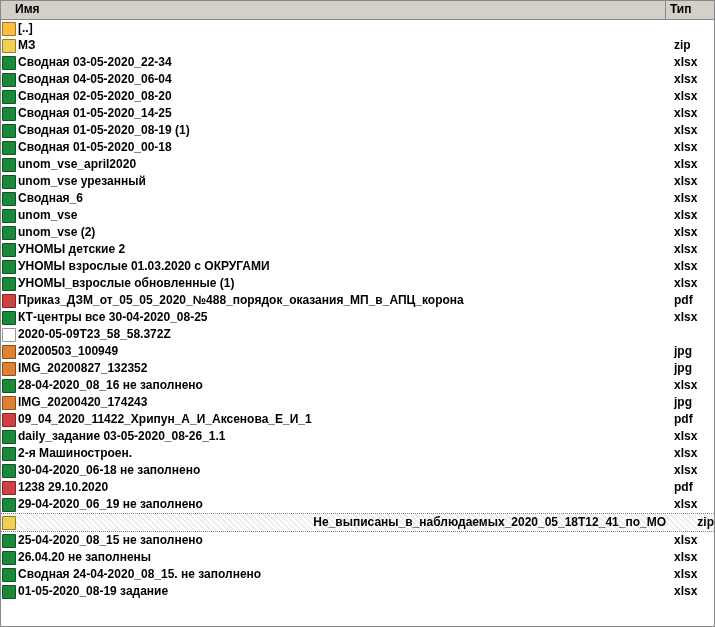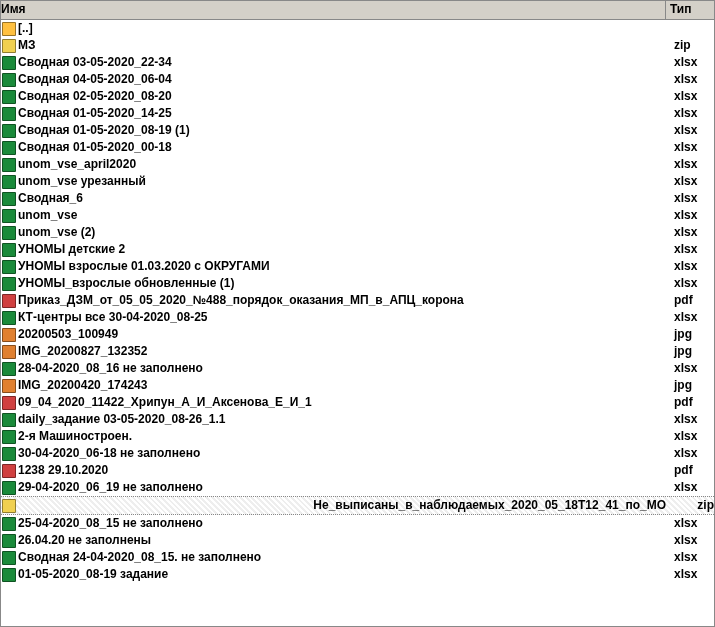--- a/index.html
+++ b/index.html
@@ -1,18 +1,18 @@
 <!DOCTYPE html>
 <html><head>
 <meta charset="utf-8">
 <style>
   html,body{margin:0;padding:0;font-family:Arial,Helvetica,sans-serif;font-size:12px;background:#fff;color:#000;}
   .panel{width:715px;height:627px;border:1px solid #888;box-sizing:border-box;overflow:hidden;}
   .header{display:flex;background:#d4d0c8;border-bottom:1px solid #888;height:18px;font-weight:bold;}
-  .col-name{flex:1 1 auto;padding:1px 0;border-right:1px solid #888;}
+  .col-name{flex:1 1 auto;padding:1px 14px;border-right:1px solid #888;}
   .col-type{flex:0 0 40px;padding:1px 4px;}
   .rows{}
   .row{display:flex;height:17px;line-height:17px;align-items:center;white-space:nowrap;overflow:hidden;}
   .row.sel{background:repeating-linear-gradient(45deg,#eee,#eee 2px,#fff 2px,#fff 4px);border-top:1px dotted #888;border-bottom:1px dotted #888;height:17px;text-align:right;}
   .icon{flex:0 0 14px;height:14px;margin-left:1px;margin-right:2px;border:1px solid rgba(0,0,0,0.4);border-radius:1px;box-sizing:border-box;}
   .icon-up{background:#ffc040;}
   .icon-xlsx{background:#1a8a3a;}
   .icon-pdf{background:#d04040;}
   .icon-jpg{background:#e08030;}
   .icon-zip{background:#f0d050;}
@@ -114,20 +114,25 @@
         <span class="icon icon-pdf"></span>
         <span class="name">Приказ_ДЗМ_от_05_05_2020_№488_порядок_оказания_МП_в_АПЦ_корона</span>
         <span class="type">pdf</span>
       </div>
       <div class="row">
         <span class="icon icon-xlsx"></span>
         <span class="name">КТ-центры все 30-04-2020_08-25</span>
         <span class="type">xlsx</span>
       </div>
       <div class="row">
+        <span class="icon icon-blank"></span>
+        <span class="name">2020-05-09T23_58_58.372Z</span>
+        <span class="type"></span>
+      </div>
+      <div class="row">
         <span class="icon icon-jpg"></span>
         <span class="name">20200503_100949</span>
         <span class="type">jpg</span>
       </div>
       <div class="row">
         <span class="icon icon-jpg"></span>
         <span class="name">IMG_20200827_132352</span>
         <span class="type">jpg</span>
       </div>
       <div class="row">

